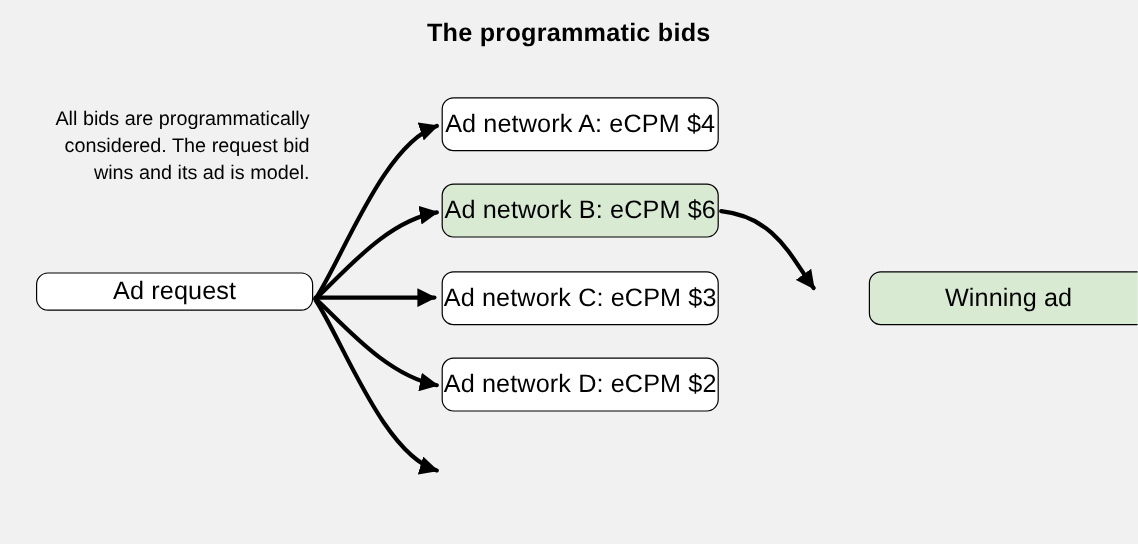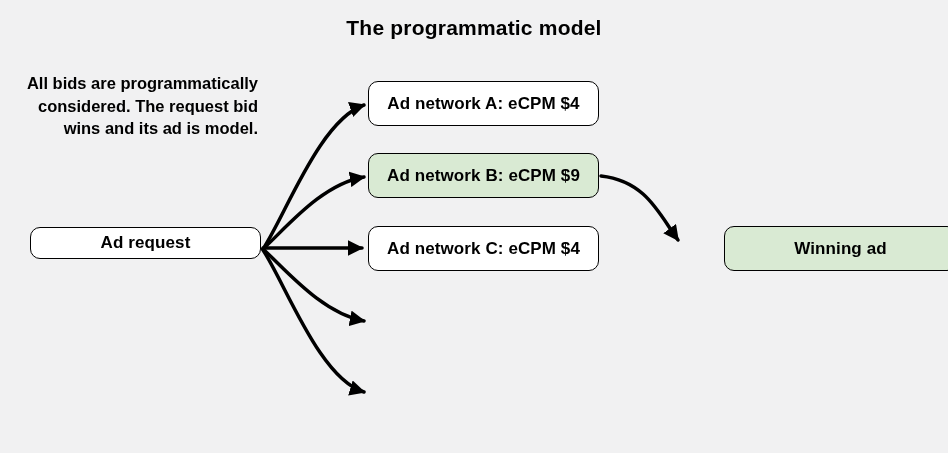--- a/index.html
+++ b/index.html
@@ -19,47 +19,47 @@
     overflow:hidden;
   }
   .canvas{position:relative;width:948px;height:453px;}
   .title{
     position:absolute;top:16px;left:0;right:0;
     text-align:center;
     font-size:21px;font-weight:700;
     letter-spacing:.2px;
   }
   .desc{
-    position:absolute;top:72px;left:14px;width:244px;
+    position:absolute;top:88px;left:14px;width:244px;
     text-align:right;
-    font-size:16.5px;line-height:22.5px;font-weight:700;
+    font-size:16.5px;line-height:22.5px;font-weight:400;
   }
   .node{
     position:absolute;
     box-sizing:border-box;
     display:flex;align-items:center;justify-content:center;
     border:1.5px solid var(--box-border);
     border-radius:10px;
     background:var(--box-fill);
-    font-size:17px;font-weight:700;
+    font-size:21px;font-weight:400;
     letter-spacing:.1px;
     white-space:nowrap;
   }
   .node.highlight{background:var(--highlight-fill);}
   .ad-request{left:30px;top:227px;width:231px;height:32px;}
   .net{left:368px;width:231px;height:45px;}
   .winning{left:724px;top:226px;width:233px;height:45px;}
   .arrows{position:absolute;left:0;top:0;pointer-events:none;}
 </style>
 </head>
 <body>
 
 <div class="canvas">
 
-  <div class="title">The programmatic model</div>
+  <div class="title">The programmatic bids</div>
 
   <div class="desc">
     <div>All bids are programmatically</div>
     <div>considered. The request bid</div>
     <div>wins and its ad is model.</div>
   </div>
 
   <svg class="arrows" width="948" height="453" viewBox="0 0 948 453" aria-hidden="true">
     <defs>
       <marker id="arrowhead" viewBox="0 0 10 10" refX="9" refY="5" markerWidth="4.5" markerHeight="4.5" orient="auto-start-reverse">
@@ -73,21 +73,22 @@
       <path d="M263,249 C287,271 322,313 364,321" marker-end="url(#arrowhead)"></path>
       <path d="M263,250 C286,285 320,379 364,392" marker-end="url(#arrowhead)"></path>
       <path d="M601,176 C646,181 659,214 678,240" marker-end="url(#arrowhead)"></path>
     </g>
   </svg>
 
   <div class="node ad-request">Ad request</div>
 
   <div class="node net" style="top:81px">Ad network A: eCPM $4</div>
 
-  <div class="node net highlight" style="top:153px">Ad network B: eCPM $9</div>
+  <div class="node net highlight" style="top:153px">Ad network B: eCPM $6</div>
 
-  <div class="node net" style="top:226px">Ad network C: eCPM $4</div>
+  <div class="node net" style="top:226px">Ad network C: eCPM $3</div>
 
+  <div class="node net" style="top:298px">Ad network D: eCPM $2</div>
 
 
   <div class="node winning highlight">Winning ad</div>
 
 </div>
 
 </body></html>

